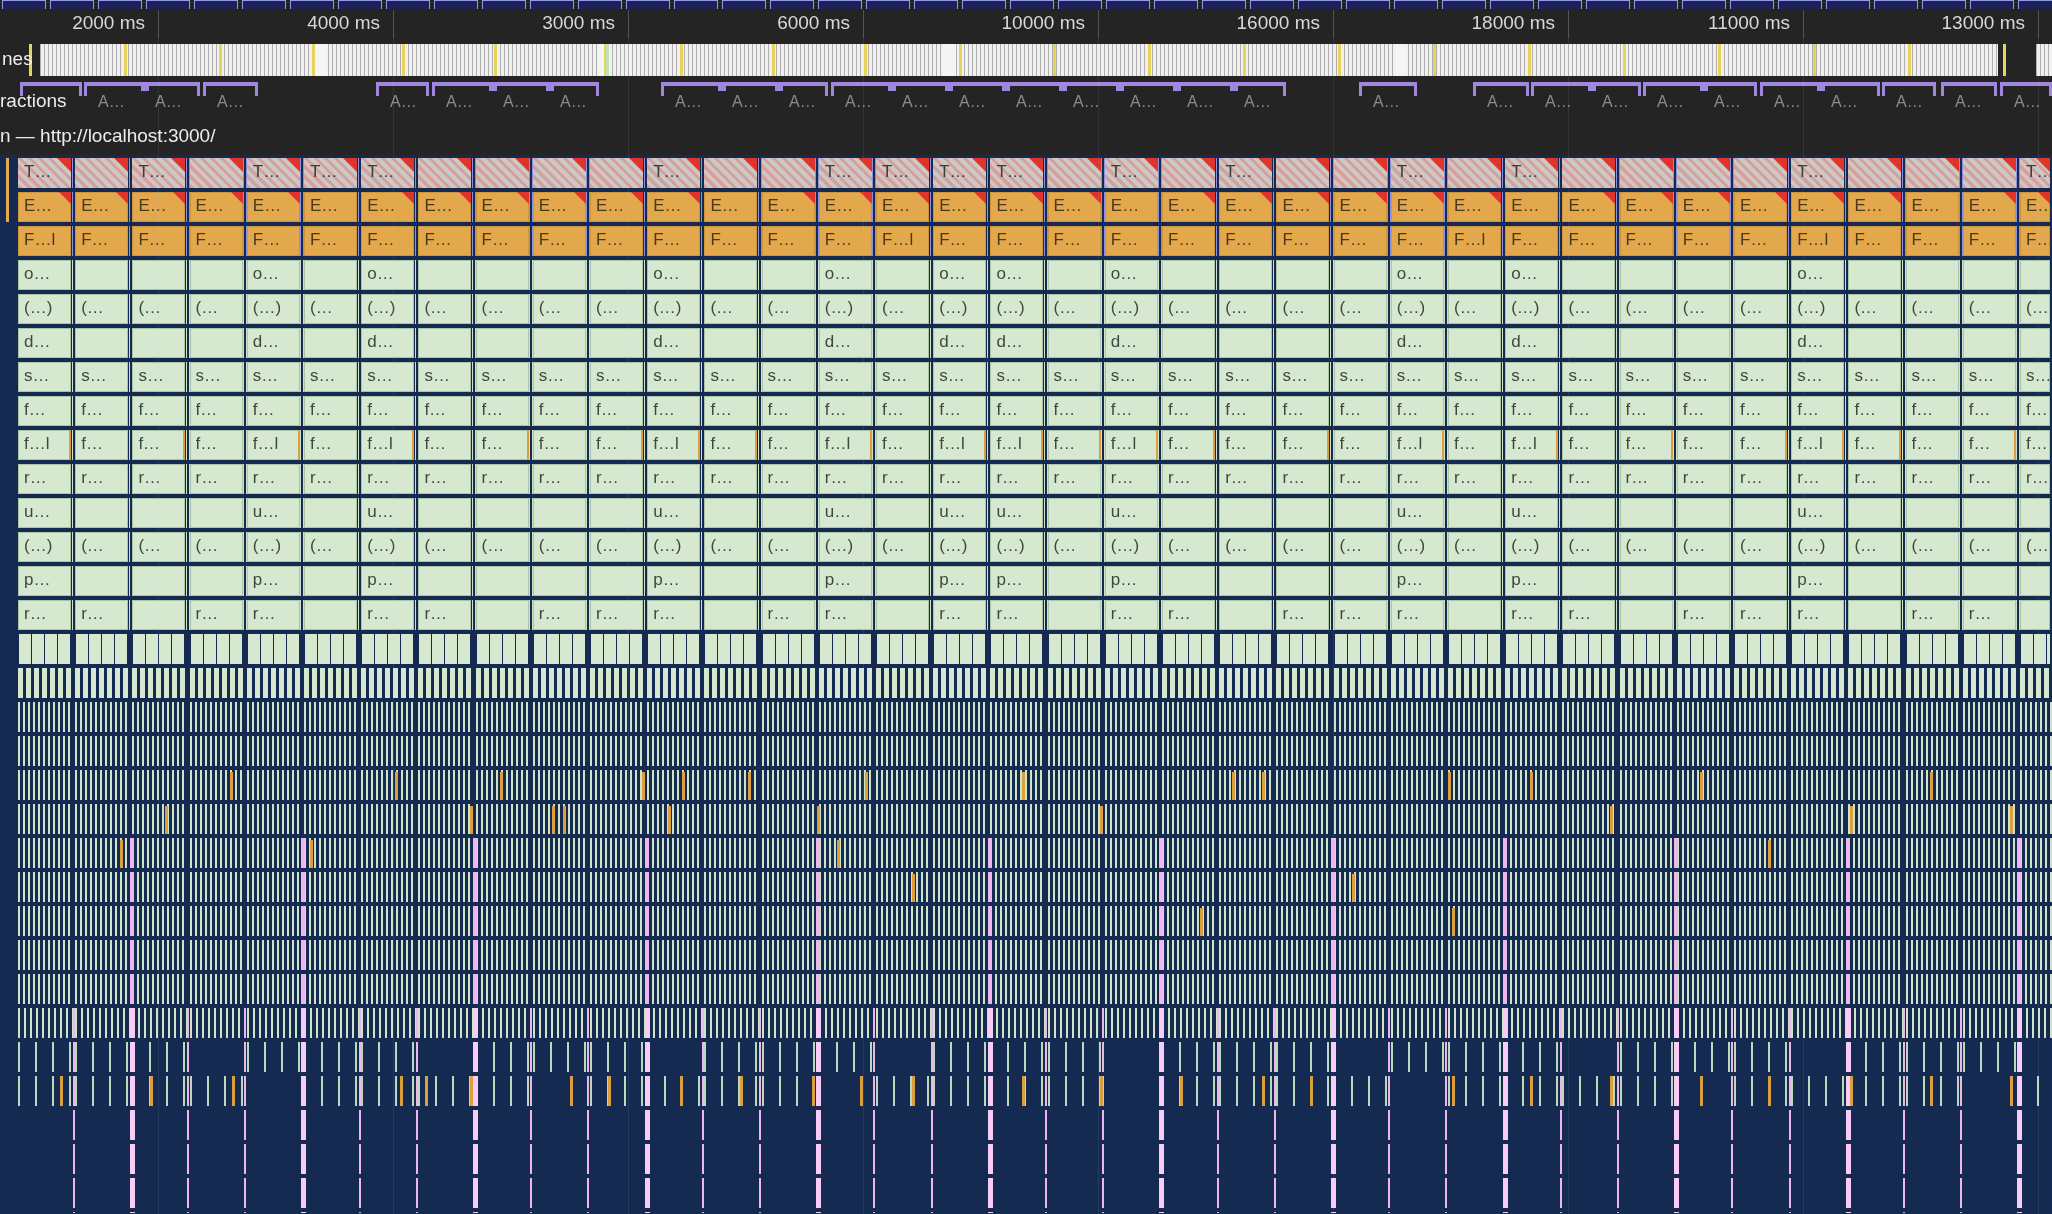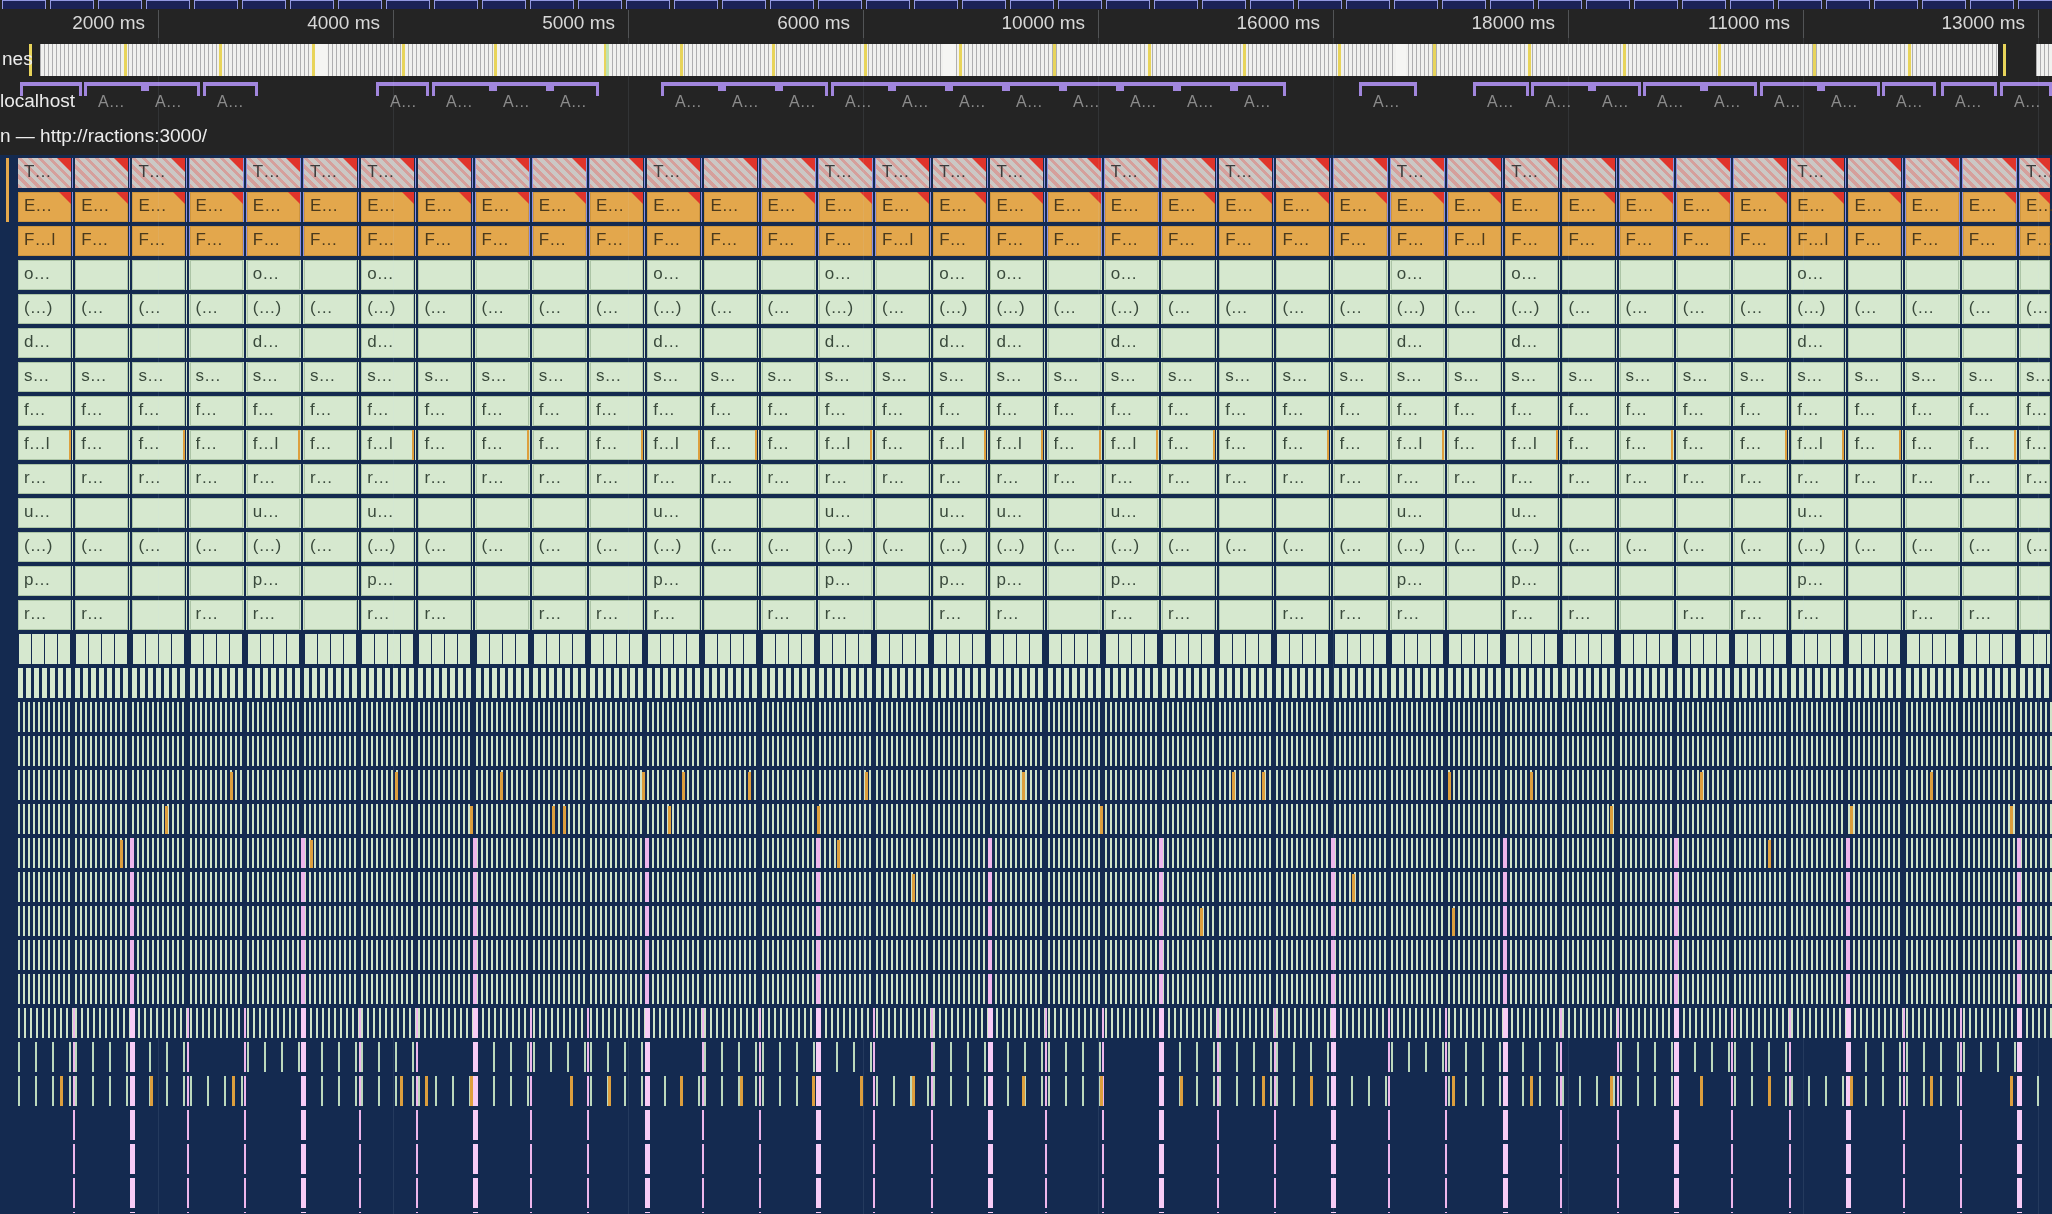--- a/index.html
+++ b/index.html
@@ -60,22 +60,22 @@
   .pinkB{background:#f8ccf6;}
   .omark{position:absolute;background:#dd9f3d;z-index:9;}
   .lsliver{position:absolute;background:#e3a74c;z-index:4;}
 </style>
 </head>
 <body>
 
 <div id="app">
   <div id="flamebg"></div>
   <span class="tname" style="left:2px;top:48px;">nes</span>
-  <span class="tname" style="left:0px;top:90px;">localhost</span>
-  <span class="tname" style="left:0px;top:125px;">n — http://ractions:3000/</span>
+  <span class="tname" style="left:0px;top:90px;">ractions</span>
+  <span class="tname" style="left:0px;top:125px;">n — http://localhost:3000/</span>
   <div id="gen"></div>
 <div class="mbox" style="left: 2px; width: 44px;"></div>
     <div class="mbox" style="left: 50px; width: 44px;"></div>
     <div class="mbox" style="left: 98px; width: 44px;"></div>
     <div class="mbox" style="left: 146px; width: 44px;"></div>
     <div class="mbox" style="left: 194px; width: 44px;"></div>
     <div class="mbox" style="left: 242px; width: 44px;"></div>
     <div class="mbox" style="left: 290px; width: 44px;"></div>
     <div class="mbox" style="left: 338px; width: 44px;"></div>
     <div class="mbox" style="left: 386px; width: 44px;"></div>
@@ -111,21 +111,21 @@
     <div class="mbox" style="left: 1826px; width: 44px;"></div>
     <div class="mbox" style="left: 1874px; width: 44px;"></div>
     <div class="mbox" style="left: 1922px; width: 44px;"></div>
     <div class="mbox" style="left: 1970px; width: 44px;"></div>
     <div class="mbox" style="left: 2018px; width: 44px;"></div>
     <div class="rtick" style="left: 158px;"></div>
     <div class="rlabel" style="left: -15px; width: 160px;">2000 ms</div>
     <div class="rtick" style="left: 393px;"></div>
     <div class="rlabel" style="left: 220px; width: 160px;">4000 ms</div>
     <div class="rtick" style="left: 628px;"></div>
-    <div class="rlabel" style="left: 455px; width: 160px;">5000 ms</div>
+    <div class="rlabel" style="left: 455px; width: 160px;">3000 ms</div>
     <div class="rtick" style="left: 863px;"></div>
     <div class="rlabel" style="left: 690px; width: 160px;">6000 ms</div>
     <div class="rtick" style="left: 1098px;"></div>
     <div class="rlabel" style="left: 925px; width: 160px;">10000 ms</div>
     <div class="rtick" style="left: 1333px;"></div>
     <div class="rlabel" style="left: 1160px; width: 160px;">16000 ms</div>
     <div class="rtick" style="left: 1568px;"></div>
     <div class="rlabel" style="left: 1395px; width: 160px;">18000 ms</div>
     <div class="rtick" style="left: 1803px;"></div>
     <div class="rlabel" style="left: 1630px; width: 160px;">11000 ms</div>

